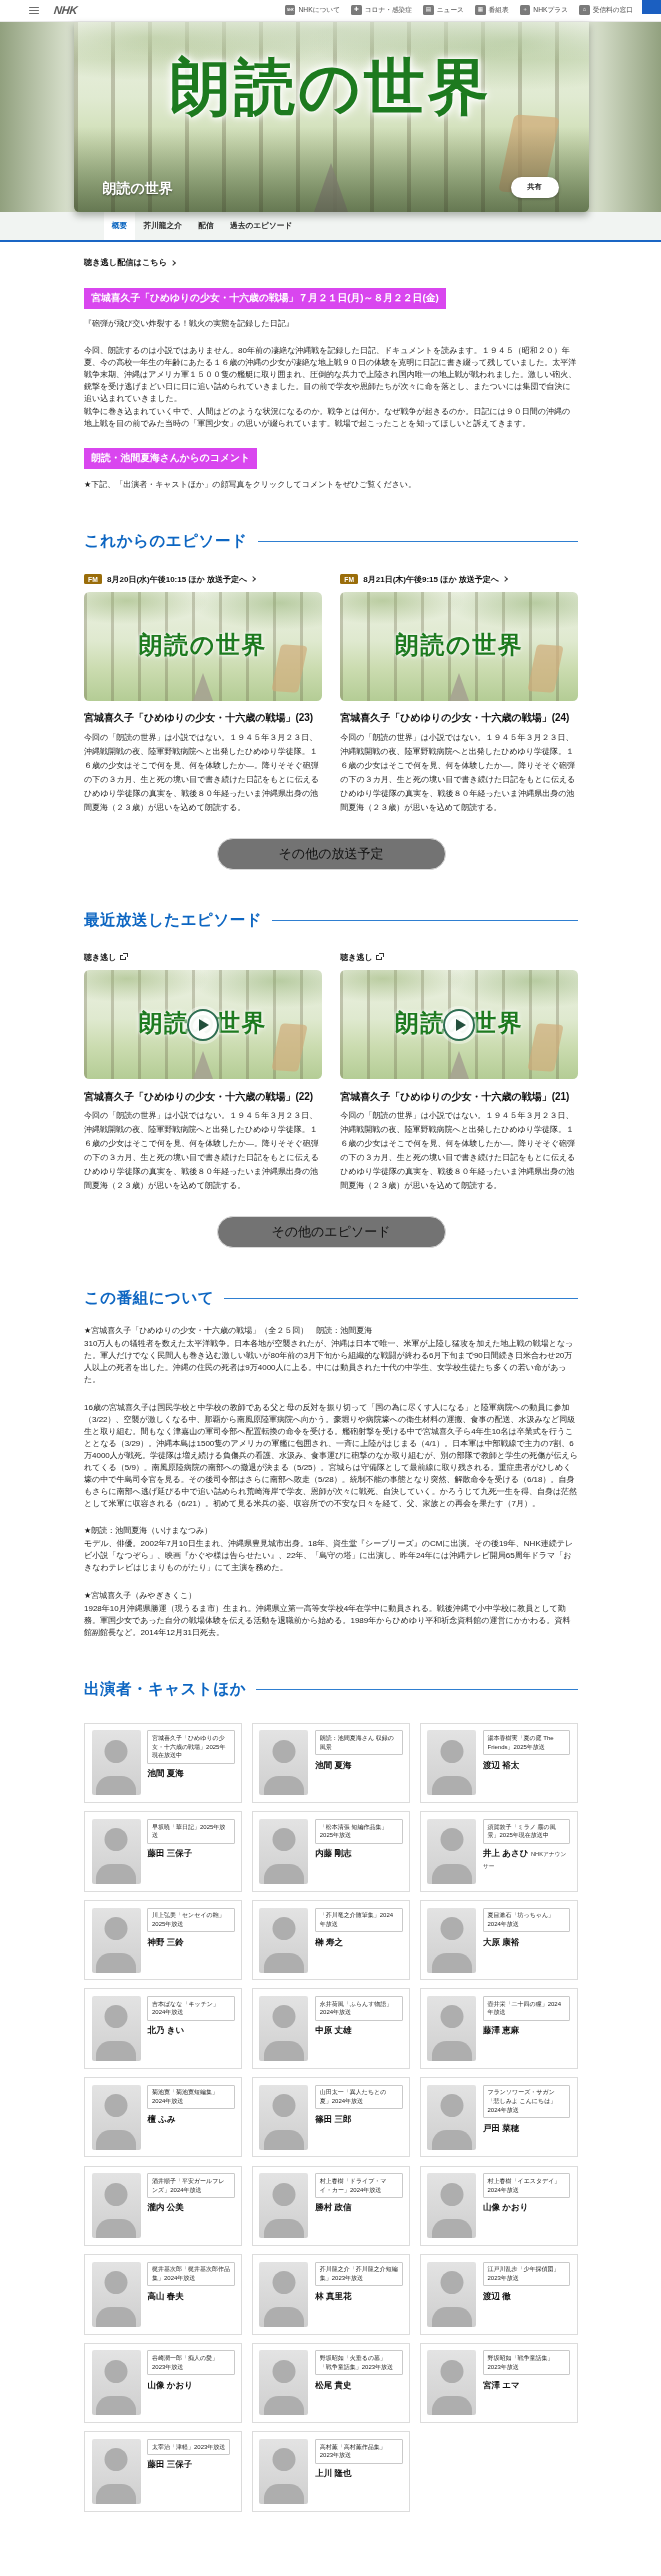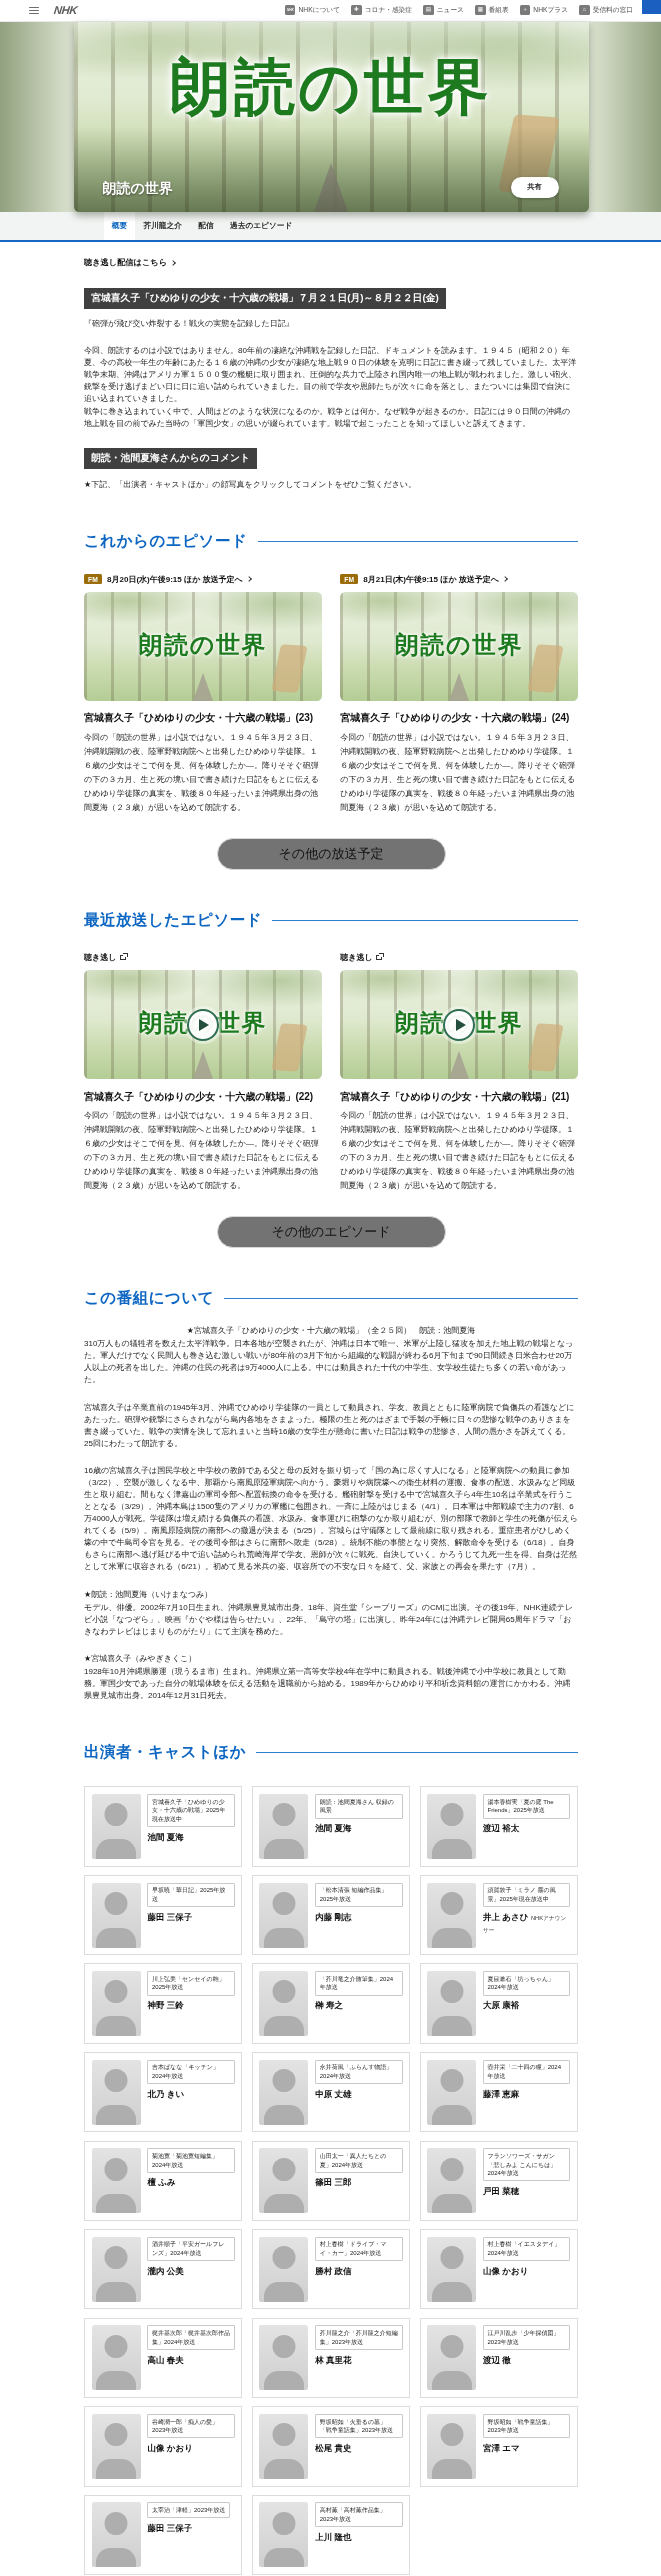--- a/index.html
+++ b/index.html
@@ -56,21 +56,21 @@
   .tab.active { background:#fff; color:#0a65c0; }
   .tabline { height:2.1px; background:#1a66c4; }
   
   .container { width:494px; margin:0 auto; }
   .chev { display:inline-block; width:4.1px; height:4.1px; border-top:1px solid #333; border-right:1px solid #333;
     transform:rotate(45deg); margin-left:4.1px; margin-bottom:0.5px; }
   .ext { display:inline-block; width:5.7px; height:5.7px; border:1px solid #333; position:relative; margin-left:3.6px; }
   .ext::after { content:""; position:absolute; top:-3.1px; right:-3.1px; width:3.6px; height:3.6px;
     background:#fff; border-top:1px solid #333; border-right:1px solid #333; }
   .link-line { margin-top:15.5px; font-size:8.2px; font-weight:bold; color:#111; cursor:pointer; }
-  .black-banner { display:inline-block; background:#404040; color:#fff; font-weight:bold;
+  .black-banner { display:inline-block; background:#d946ef; color:#fff; font-weight:bold;
     font-size:9.8px; padding:4.1px 7.2px;text-align:right; }
   .para { margin-top:7.2px; line-height:1.5; color:#1c1c1c; }
   .sec-heading { display:flex; align-items:center; margin-top:40px; }
   .sec-heading h2 { color:#0d66c2; font-size:15.5px; font-weight:bold; letter-spacing:0.5px; white-space:nowrap; }
   .sec-heading .rule { flex:1; height:1px; background:#2f7fd1; margin-left:10.3px; }
   
   .ep-grid { display:flex; gap:18.5px; margin-top:21.6px; }
   .ep-card { flex:1; min-width:0; }
   .ep-meta { display:flex; align-items:center; font-size:8px; font-weight:bold; color:#111; }
   .fm-badge { background:#9a6d0a; color:#fff; font-weight:bold; font-size:6.7px;
@@ -197,21 +197,21 @@
 
   <div class="sec-heading">
     <h2>これからのエピソード</h2>
     <div class="rule"></div>
   </div>
 
   <div class="ep-grid">
     <article class="ep-card">
       <div class="ep-meta">
         <span class="fm-badge">FM</span>
-        <span>8月20日(水)午後9:15 ほか</span>&nbsp;
+        <span>8月20日(水)午後10:15 ほか</span>&nbsp;
         <span>放送予定へ</span><span class="chev"></span>
       </div>
       <div class="thumb">
         <span class="tlogo">朗読の世界</span>
       </div>
       <h3 class="ep-title">宮城喜久子「ひめゆりの少女・十六歳の戦場」(23)</h3>
       <p class="ep-desc">今回の「朗読の世界」は小説ではない。１９４５年３月２３日、沖縄戦開戦の夜、陸軍野戦病院へと出発したひめゆり学徒隊。１６歳の少女はそこで何を見、何を体験したか―。降りそそぐ砲弾の下の３カ月、生と死の境い目で書き続けた日記をもとに伝えるひめゆり学徒隊の真実を、戦後８０年経ったいま沖縄県出身の池間夏海（２３歳）が思いを込めて朗読する。</p>
     </article>
     <article class="ep-card">
       <div class="ep-meta">
@@ -261,28 +261,27 @@
     </article>
   </div>
 
   <button class="pill-btn">その他のエピソード</button>
 
   <div class="sec-heading">
     <h2>この番組について</h2>
     <div class="rule"></div>
   </div>
   <div id="about-paragraphs" style="margin-top:16.5px;">
-      <p class="para" style="margin-top: 0px; text-align: center;">★宮城喜久子「ひめゆりの少女・十六歳の戦場」（全２５回）　朗読：池間夏海</p>
+      <p class="para" style="margin-top: 0px;">★宮城喜久子「ひめゆりの少女・十六歳の戦場」（全２５回）　朗読：池間夏海</p>
       <p class="para" style="margin-top: 1px;">310万人もの犠牲者を数えた太平洋戦争。日本各地が空襲されたが、沖縄は日本で唯一、米軍が上陸し猛攻を加えた地上戦の戦場となった。軍人だけでなく民間人も巻き込む激しい戦いが80年前の3月下旬から組織的な戦闘が終わる6月下旬まで90日間続き日米合わせ20万人以上の死者を出した。沖縄の住民の死者は9万4000人に上る。中には動員された十代の中学生、女学校生徒たち多くの若い命があった。</p>
-      <p class="para" style="margin-top: 15.5px;">宮城喜久子は卒業直前の1945年3月、沖縄でひめゆり学徒隊の一員として動員され、学友、教員とともに陸軍病院で負傷兵の看護などにあたった。砲弾や銃撃にさらされながら島内各地をさまよった。極限の生と死のはざまで手製の手帳に日々の悲惨な戦争のありさまを書き綴っていた。戦争の実情を決して忘れまいと当時16歳の女学生が懸命に書いた日記は戦争の悲惨さ、人間の愚かさを訴えてくる。25回にわたって朗読する。</p>
       <p class="para" style="margin-top: 15.5px;">16歳の宮城喜久子は国民学校と中学校の教師である父と母の反対を振り切って「国の為に尽くす人になる」と陸軍病院への動員に参加（3/22）、空襲が激しくなる中、那覇から南風原陸軍病院へ向かう。豪堀りや病院壕への衛生材料の運搬、食事の配送、水汲みなど同級生と取り組む。間もなく津嘉山の軍司令部へ配置転換の命令を受ける。艦砲射撃を受ける中で宮城喜久子ら4年生10名は卒業式を行うこととなる（3/29）。沖縄本島は1500隻のアメリカの軍艦に包囲され、一斉に上陸がはじまる（4/1）。日本軍は中部戦線で主力の7割、6万4000人が戦死。学徒隊は増え続ける負傷兵の看護、水汲み、食事運びに砲撃のなか取り組むが、別の部隊で教師と学生の死傷が伝えられてくる（5/9）。南風原陸病院の南部への撤退が決まる（5/25）。宮城らは守備隊として最前線に取り残される。重症患者がひしめく壕の中で牛島司令官を見る。その後司令部はさらに南部へ敗走（5/28）。統制不能の事態となり突然、解散命令を受ける（6/18）。自身もさらに南部へ逃げ延びる中で追い詰められ荒崎海岸で学友、恩師が次々に戦死、自決していく。かろうじて九死一生を得、自身は茫然として米軍に収容される（6/21）。初めて見る米兵の姿、収容所での不安な日々を経て、父、家族との再会を果たす（7月）。</p>
       <p class="para" style="margin-top: 15.5px;">★朗読：池間夏海（いけまなつみ）</p>
       <p class="para" style="margin-top: 1px;">モデル、俳優。2002年7月10日生まれ、沖縄県豊見城市出身。18年、資生堂『シーブリーズ』のCMに出演。その後19年、NHK連続テレビ小説「なつぞら」、映画『かぐや様は告らせたい』、22年、「島守の塔」に出演し、昨年24年には沖縄テレビ開局65周年ドラマ「おきなわテレビはじまりものがたり」にて主演を務めた。</p>
       <p class="para" style="margin-top: 15.5px;">★宮城喜久子（みやぎきくこ）</p>
-      <p class="para" style="margin-top: 1px;">1928年10月沖縄県勝運（現うるま市）生まれ。沖縄県立第一高等女学校4年在学中に動員される。戦後沖縄で小中学校に教員として勤務。軍国少女であった自分の戦場体験を伝える活動を退職前から始める。1989年からひめゆり平和祈念資料館の運営にかかわる。沖縄県豊見城市出身。2014年12月31日死去。</p>
+      <p class="para" style="margin-top: 1px;">1928年10月沖縄県勝運（現うるま市）生まれ。沖縄県立第一高等女学校4年在学中に動員される。戦後沖縄で小中学校に教員として勤務。軍国少女であった自分の戦場体験を伝える活動を退職前から始める。1989年からひめゆり平和祈念資料館の運営にかかわる。資料館副館長など。2014年12月31日死去。</p>
     </div>
 
   <div class="sec-heading">
     <h2>出演者・キャストほか</h2>
     <div class="rule"></div>
   </div>
   <div class="cast-grid" id="cast-grid">
   <div class="cast-card">
     <div class="cast-photo"></div>
     <div class="cast-info">

